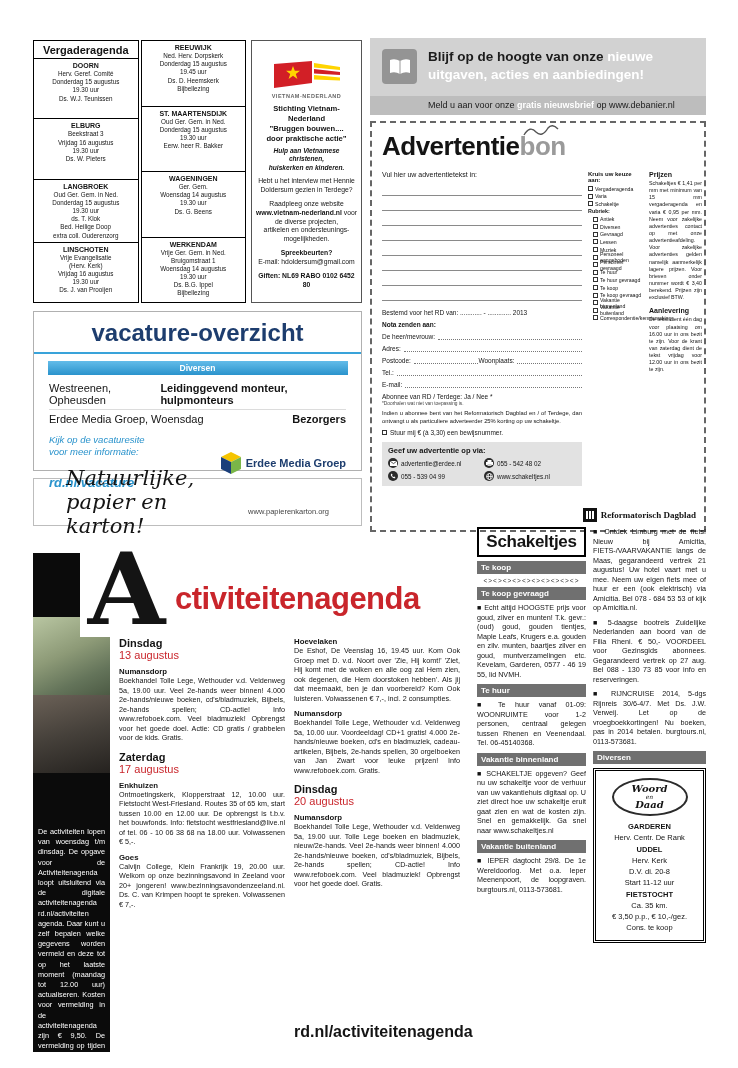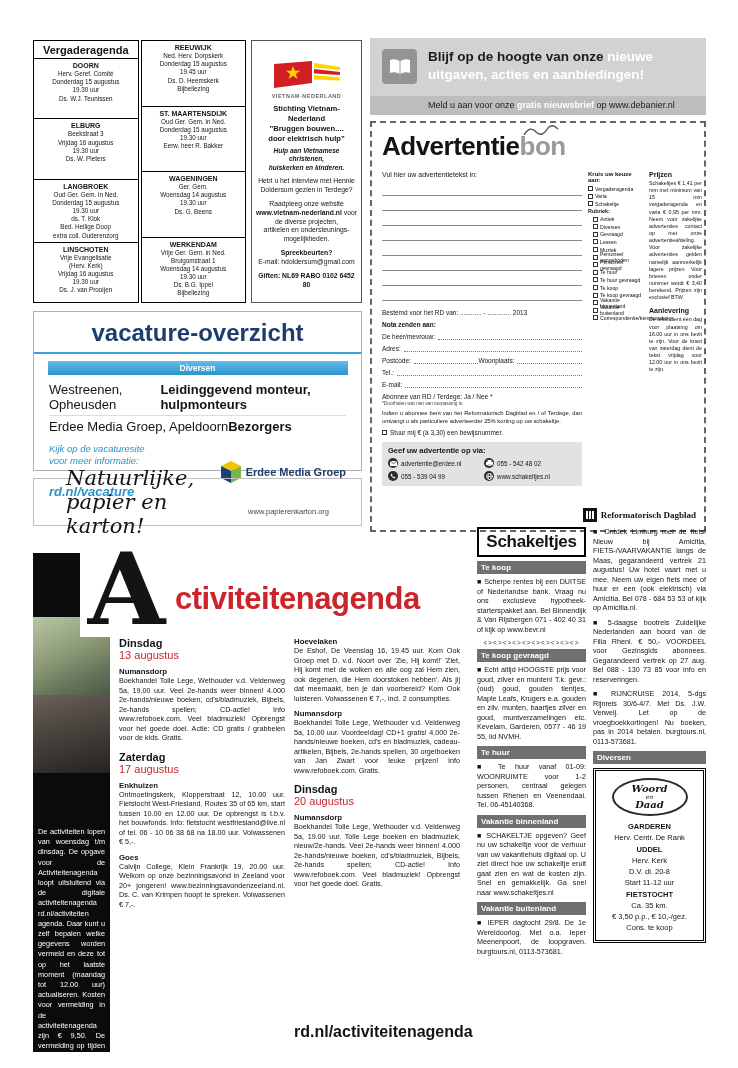--- a/index.html
+++ b/index.html
@@ -68,21 +68,21 @@
   .prijs-title { font-size:7px; font-weight:bold; margin-bottom:2px; }
   .prijs-text { font-size:5.3px; line-height:1.35; text-align:justify; }
   .ab-rdlogo { position:absolute; right:8px; bottom:8px; display:flex; align-items:center; gap:4px; font-size:9px; font-weight:bold; font-family:"Liberation Serif", serif; }
 
   
   #vacature { left:33px; top:311px; width:329px; height:160px; border:1px solid #b0b0b0; }
   .vac-title { text-align:center; color:#1d3d6e; font-size:24px; font-weight:bold; padding:7px 0 5px; }
   .vac-rule { height:2px; background:#39a3da; margin:0 0 0 0; }
   .vac-bar { margin:7px auto 4px; width:300px; background:linear-gradient(#63bce9,#2a93cc); color:#fff; text-align:center; font-size:8.5px; font-weight:bold; padding:2px 0; }
   .vac-rows { margin:0 15px; }
-  .vac-row { display:flex; font-size:13px; padding:3px 0; border-bottom:1px solid #dcdcdc; }
+  .vac-row { display:flex; justify-content:space-between; font-size:11px; padding:3px 0; border-bottom:1px solid #dcdcdc; }
   .vac-row:last-child { border-bottom:none; }
   .vac-job { font-weight:bold; }
   .vac-bottom { display:flex; justify-content:space-between; align-items:center; margin:6px 15px 0; }
   .vac-cta { color:#2a93cc; font-style:italic; font-size:9.5px; line-height:1.3; }
   .vac-link { font-size:13px; font-weight:bold; display:block; margin-top:16px; }
   .vac-logo { display:flex; align-items:center; gap:5px; color:#1d3d6e; font-weight:bold; font-size:11px; }
 
   
   #papier { left:33px; top:478px; width:329px; height:48px; border:1px solid #bdbdbd; display:flex; align-items:center; justify-content:center; padding:0 32px; }
   .pk-slogan { font-family:"DejaVu Serif", serif; font-style:italic; font-size:21px; }
@@ -202,21 +202,21 @@
         <polygon points="0,3 38,0 38,22 0,27" fill="#d21f26"></polygon>
         <polygon points="19,5 20.8,9.8 26,9.8 21.8,12.9 23.4,17.9 19,14.8 14.6,17.9 16.2,12.9 12,9.8 17.2,9.8" fill="#ffd400"></polygon>
         <polygon points="40,2 66,6 66,9 40,6.5" fill="#ffd400"></polygon>
         <polygon points="40,8 66,11 66,14 40,12.5" fill="#d21f26"></polygon>
         <polygon points="40,14 66,16.5 66,19.5 40,18.5" fill="#ffd400"></polygon>
       </svg>
       <div class="vn-logoname">VIETNAM-NEDERLAND</div>
     </div>
     <div class="vn-org">Stichting Vietnam-Nederland</div>
     <div class="vn-slogan pre">”Bruggen bouwen....
-door elektrisch hulp”</div>
+door praktische actie”</div>
     <div class="vn-tagline pre">Hulp aan Vietnamese christenen,
 huiskerken en kinderen.</div>
     <div class="vn-body pre">Hebt u het interview met Hennie
 Doldersum gezien in Terdege?</div>
     <div class="vn-body">
       <span>Raadpleeg onze website</span>
       <b>www.vietnam-nederland.nl</b>
       <span class="pre">voor de diverse projecten,
 artikelen en ondersteunings-
 mogelijkheden.</span>
@@ -434,21 +434,21 @@
   <div class="abs" id="vacature">
     <div class="vac-title">vacature-overzicht</div>
     <div class="vac-rule"></div>
     <div class="vac-bar">Diversen</div>
     <div class="vac-rows">
       <div class="vac-row">
         <span class="vac-company">Westreenen, Opheusden</span>
         <span class="vac-job">Leidinggevend monteur, hulpmonteurs</span>
       </div>
       <div class="vac-row">
-        <span class="vac-company">Erdee Media Groep, Apeldoorn</span>
+        <span class="vac-company">Erdee Media Groep, Woensdag</span>
         <span class="vac-job">Bezorgers</span>
       </div>
     </div>
     <div class="vac-bottom">
       <div class="vac-cta">
         <span class="pre">Kijk op de vacaturesite
 voor meer informatie:</span>
         <span class="vac-link">rd.nl/vacature</span>
       </div>
       <div class="vac-logo">
@@ -501,21 +501,20 @@
       <div class="act-text">Boekhandel Tolle Lege, Wethouder v.d. Veldenweg 5a, 19.00 uur. Tolle Lege boeken en bladmuziek, nieuw/2e-hands. Veel 2e-hands weer binnen! 4.000 2e-hands/nieuwe boeken, cd's/bladmuziek, Bijbels, 2e-hands spellen; CD-actie! Info www.refoboek.com. Veel bladmuziek! Opbrengst voor het goede doel. Gratis.</div>
     </div>
 
     <div class="act-footer">rd.nl/activiteitenagenda</div>
   </div>
 
   <div class="abs" id="schakeltjes">
     <div class="sch-left">
       <div class="sch-title">Schakeltjes</div>
       <div class="sch-header">Te koop</div>
-      <div class="sch-ad">■ Scherpe rentes bij een DUITSE of Nederlandse bank. Vraag nu ons exclusieve hypotheek-starterspakket aan. Bel Binnendijk &amp; Van Rijsbergen 071 - 402 40 31 of kijk op www.bevr.nl</div>
       <div class="sch-deco">&lt;&gt;&lt;&gt;&lt;&gt;&lt;&gt;&lt;&gt;&lt;&gt;&lt;&gt;&lt;&gt;&lt;&gt;&lt;&gt;</div>
       <div class="sch-header">Te koop gevraagd</div>
       <div class="sch-ad">■ Echt altijd HOOGSTE prijs voor goud, zilver en munten! T.k. gevr.: (oud) goud, gouden tientjes, Maple Leafs, Krugers e.a. gouden en zilv. munten, baartjes zilver en goud, muntverzamelingen etc. Kevelam, Garderen, 0577 - 46 19 55, lid NVMH.</div>
       <div class="sch-header">Te huur</div>
       <div class="sch-ad">■ Te huur vanaf 01-09: WOONRUIMTE voor 1-2 personen, centraal gelegen tussen Rhenen en Veenendaal. Tel. 06-45140368.</div>
       <div class="sch-header">Vakantie binnenland</div>
       <div class="sch-ad">■ SCHAKELTJE opgeven? Geef nu uw schakeltje voor de verhuur van uw vakantiehuis digitaal op. U ziet direct hoe uw schakeltje eruit gaat zien en wat de kosten zijn. Snel en gemakkelijk. Ga snel naar www.schakeltjes.nl</div>
       <div class="sch-header">Vakantie buitenland</div>
       <div class="sch-ad">■ IEPER dagtocht 29/8. De 1e Wereldoorlog. Met o.a. Ieper Meenenpoort, de loopgraven. burgtours.nl, 0113-573681.</div>
     </div>

